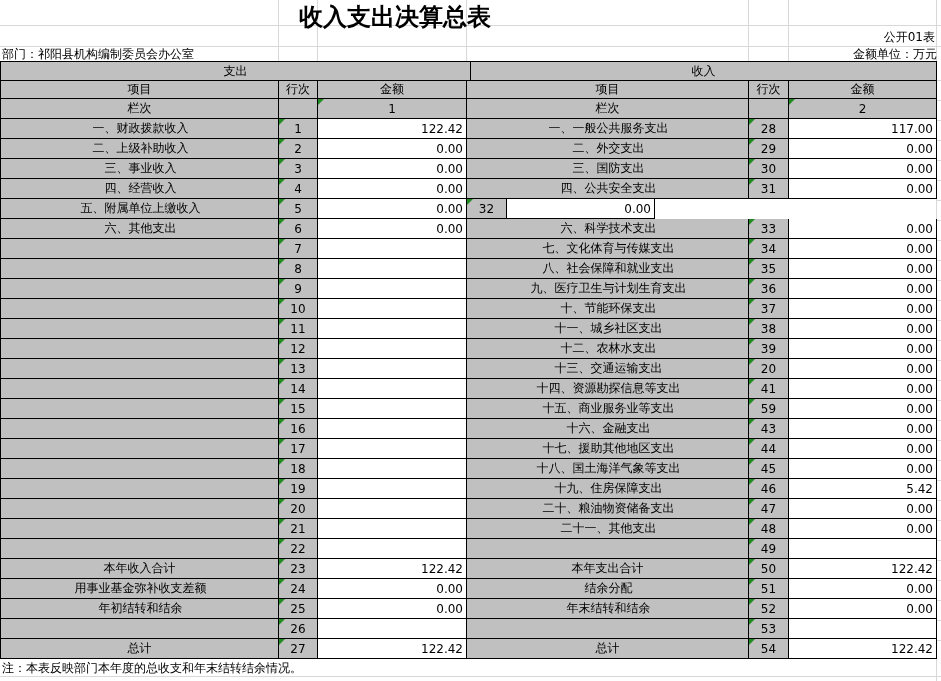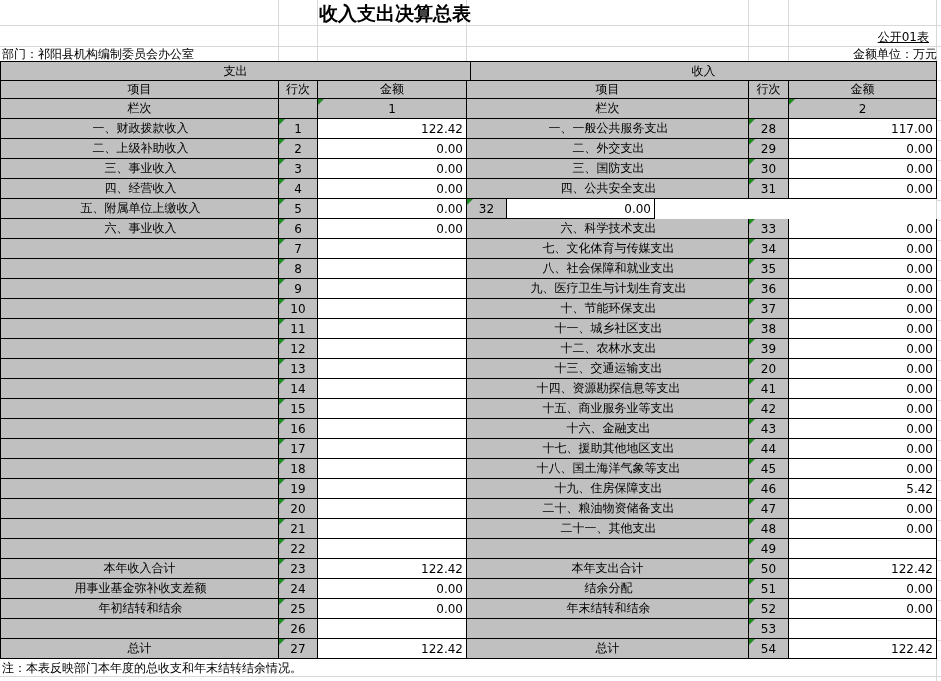--- a/index.html
+++ b/index.html
@@ -8,23 +8,23 @@
     font-family:"DejaVu Sans", sans-serif; font-size:12px; color:#000;
     overflow:hidden;
   }
   .gridline{ position:absolute; background:#d8d8d8; }
   .sliver{
     position:absolute; left:937px; top:61px; width:4px; height:598px;
     background:repeating-linear-gradient(to bottom, transparent 0 19px, #d8d8d8 19px 20px);
   }
   .title{
     position:absolute; top:1px; left:100px; width:590px; text-align:center;
-    font-size:19px; font-weight:bold; white-space:nowrap;
+    font-size:24px; font-weight:bold; white-space:nowrap;
   }
-  .sheet-label{ position:absolute; top:29px; right:12px; white-space:nowrap;text-decoration:underline; }
+  .sheet-label{ position:absolute; top:29px; right:6px; white-space:nowrap; }
   .department{ position:absolute; top:46px; left:2px; white-space:nowrap; }
   .unit{ position:absolute; top:46px; right:4px; white-space:nowrap; }
   .footnote{ position:absolute; top:660px; left:2px; white-space:nowrap; }
 
   .table{
     position:absolute; left:0; top:61px; width:937px;
     border-top:1px solid #000; border-left:1px solid #000;
     box-sizing:border-box;
   }
   .row{ display:flex; }
@@ -230,21 +230,21 @@
           <div class="cell gray ct w-rowR">
             <span class="tri"></span>
             <span>32</span>
           </div>
           <div class="cell white rt w-amtR">
             <span>0.00</span>
           </div>
         </div>
         <div class="row drow">
           <div class="cell gray lt w-itemL">
-            <span>六、事业收入</span>
+            <span>六、其他支出</span>
           </div>
           <div class="cell gray ct w-rowL">
             <span class="tri"></span>
             <span>6</span>
           </div>
           <div class="cell white rt w-amtL">
             <span>0.00</span>
           </div>
           <div class="cell gray lt w-itemR">
             <span>六、科学技术支出</span>
@@ -442,21 +442,21 @@
             <span>15</span>
           </div>
           <div class="cell white rt w-amtL">
             <span></span>
           </div>
           <div class="cell gray lt w-itemR">
             <span>十五、商业服务业等支出</span>
           </div>
           <div class="cell gray ct w-rowR">
             <span class="tri"></span>
-            <span>42</span>
+            <span>59</span>
           </div>
           <div class="cell white rt w-amtR">
             <span>0.00</span>
           </div>
         </div>
         <div class="row drow">
           <div class="cell gray lt w-itemL">
             <span></span>
           </div>
           <div class="cell gray ct w-rowL">

